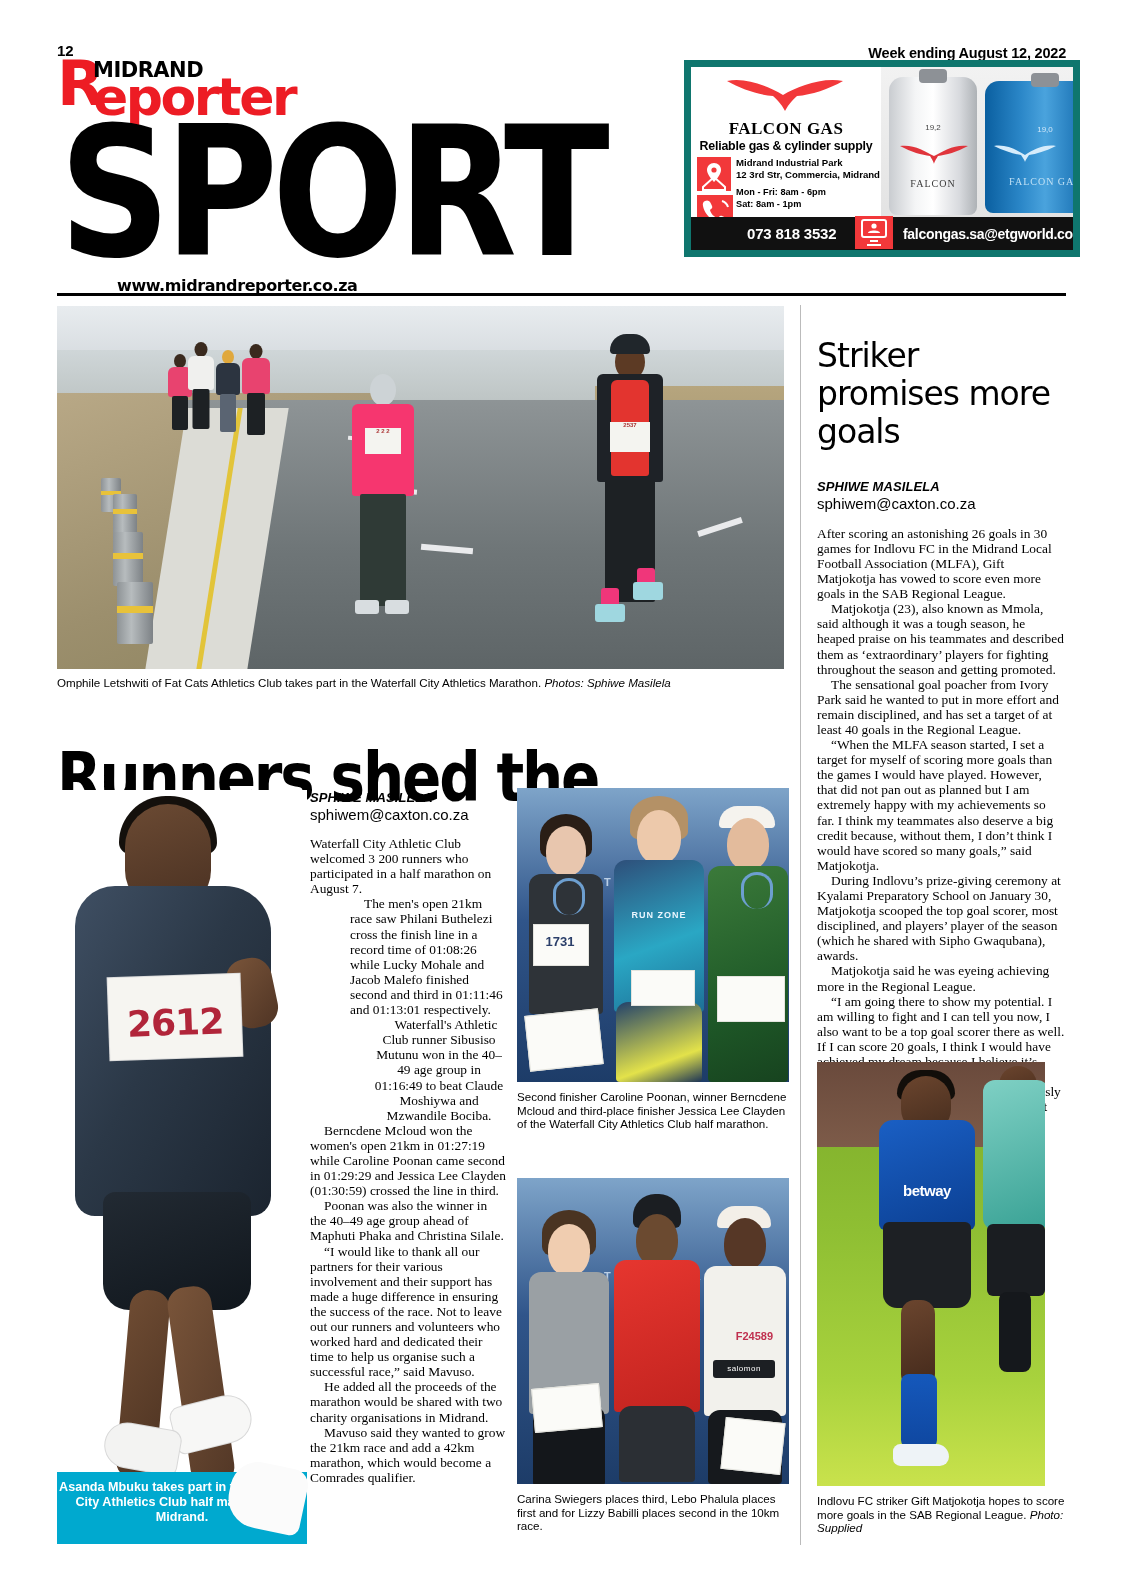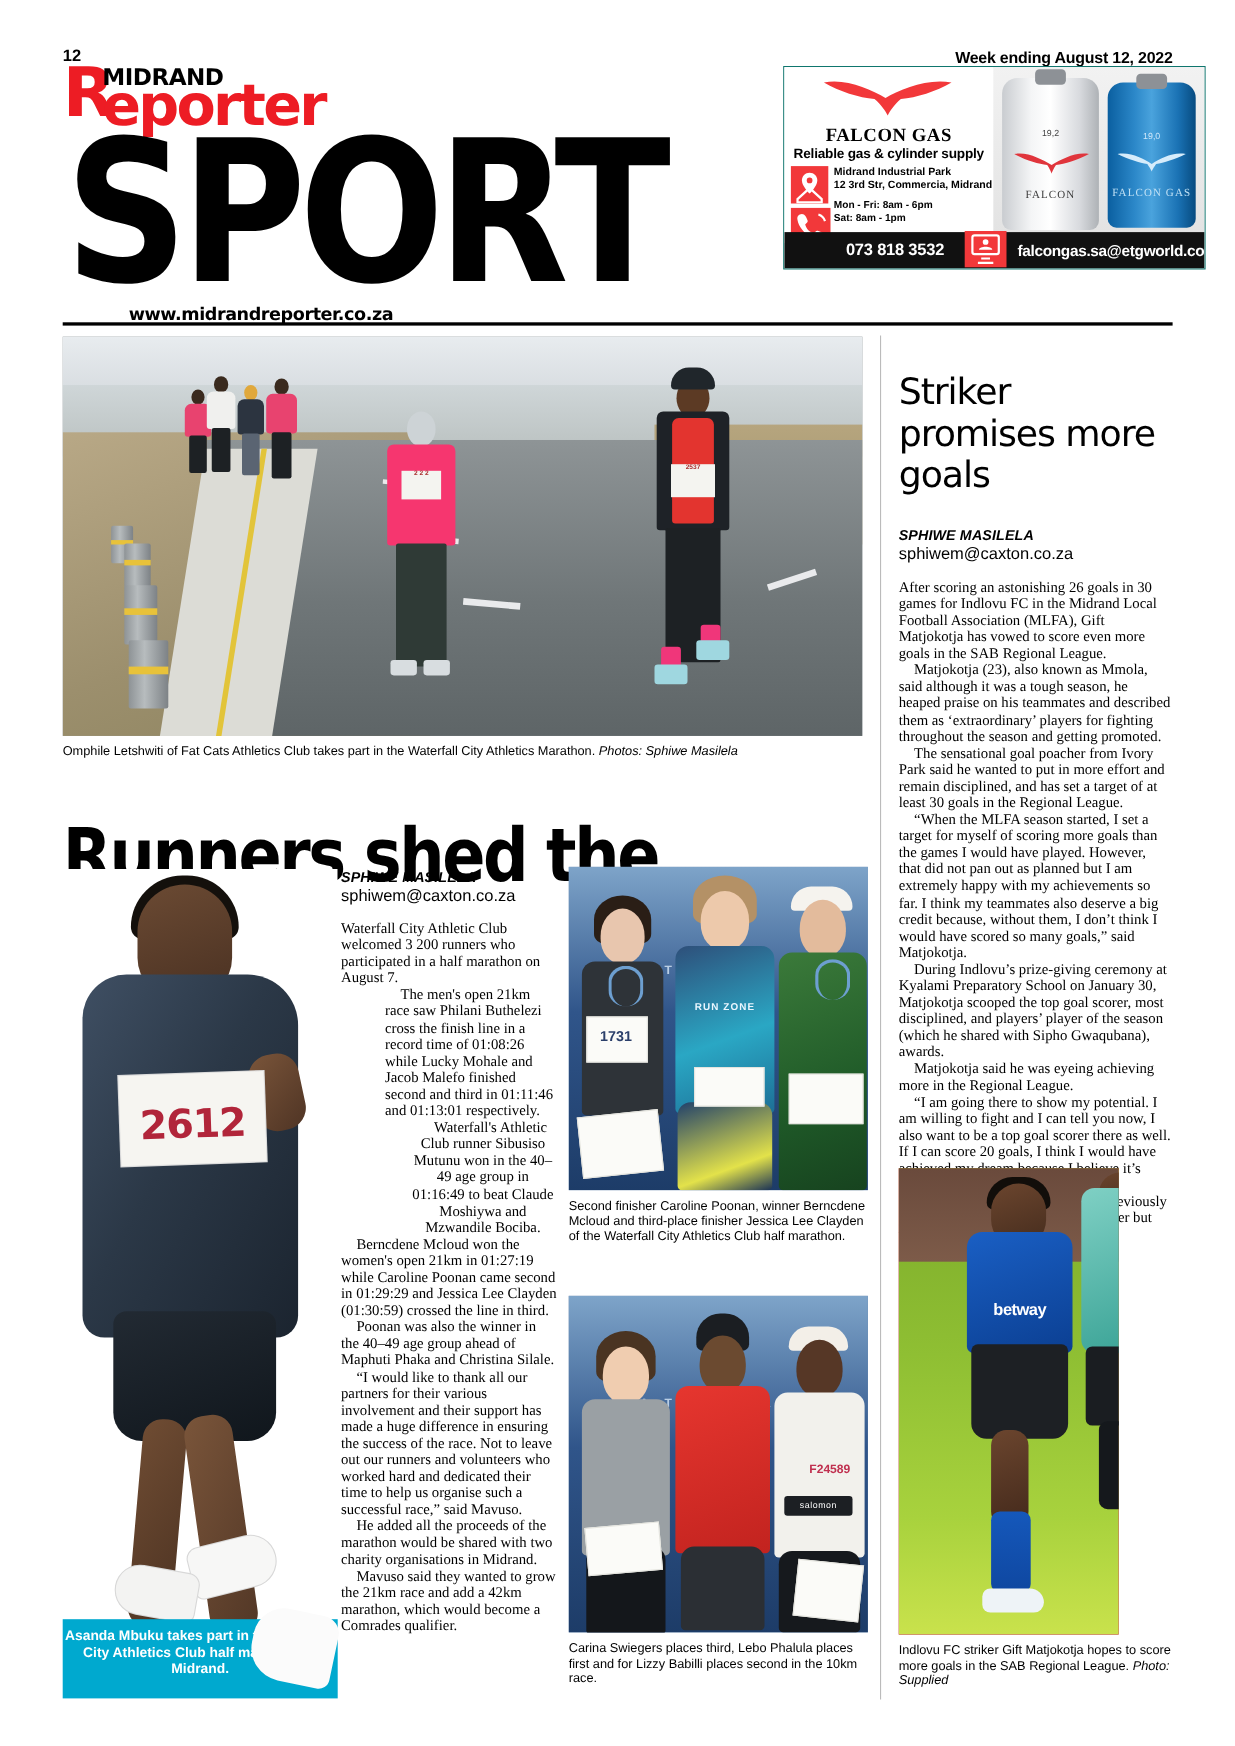--- a/index.html
+++ b/index.html
@@ -49,21 +49,21 @@
   }
   .logo-url{
     position:absolute;left:60px;top:218px;
     font-family:"DejaVu Sans", sans-serif;
     font-weight:bold;font-size:16px;letter-spacing:-.4px;color:#000;
   }
 
   
   .ad{
     position:absolute;left:684px;top:60px;width:382px;height:183px;
-    background:#fff;border:1px solid #0f766e;overflow:hidden;margin-left:28px;
+    background:#fff;border:7px solid #0f766e;overflow:hidden;
   }
   .ad-left{position:absolute;left:0;top:0;width:190px;height:160px;background:#fff;}
   .ad-falconbird{
     position:absolute;left:34px;top:8px;width:120px;height:38px;
   }
   .ad-title{
     position:absolute;left:0;top:52px;width:190px;text-align:center;
     font-family:"Liberation Serif", serif;font-weight:bold;font-size:17px;letter-spacing:.5px;
   }
   .ad-sub{
@@ -97,21 +97,21 @@
     position:absolute;left:212px;bottom:8px;color:#fff;font-weight:bold;font-size:14px;letter-spacing:-.3px;
   }
   .ad-cyls{
     position:absolute;left:190px;top:0;width:192px;height:150px;
     background:linear-gradient(180deg,#f2f2f2 0%,#e3e3e3 100%);
   }
   .cyl{position:absolute;border-radius:14px 14px 8px 8px;}
   .cyl-white{left:8px;top:10px;width:88px;height:138px;
     background:linear-gradient(90deg,#c9ccd0 0%,#f4f5f6 30%,#ffffff 50%,#d8dade 80%,#aeb2b6 100%);}
   .cyl-blue{left:104px;top:14px;width:80px;height:132px;
-    background:linear-gradient(90deg,#0a5fa0 0%,#2b87c8 30%,#4aa3dd 50%,#1a72b4 80%,#074b80 100%);}
+    background:linear-gradient(90deg,#0a5fa0 0%,#2b87c8 30%,#4aa3dd 50%,#1a72b4 80%,#074b80 100%);padding-left:40px;}
   .cyl-valve{position:absolute;top:-8px;left:50%;transform:translateX(-50%);width:28px;height:14px;background:#8d9196;border-radius:4px;}
   .cyl-label{position:absolute;left:0;width:100%;text-align:center;font-size:8px;color:#444;}
   .cyl-brand{position:absolute;left:0;bottom:26px;width:100%;text-align:center;font-family:"Liberation Serif",serif;font-size:10px;letter-spacing:1px;}
   .cyl-brand.w{color:#3b3b3b;}
   .cyl-brand.b{color:#bfe0f5;}
 
   
   .rule-top{position:absolute;left:57px;top:293px;width:1009px;height:2.5px;background:#000;}
   .rule-vert{position:absolute;left:800px;top:305px;width:1.4px;height:1240px;background:#bbb;}
 
@@ -259,21 +259,21 @@
     border:3px solid #cfd6e2;border-bottom:none;}
 
   
   .col-right{position:absolute;left:817px;top:310px;width:248px;}
   .rhead{
     font-family:"DejaVu Sans", sans-serif;
     font-weight:normal;font-size:33px;line-height:38px;letter-spacing:-1px;
   }
   .r-byline{margin-top:20px;}
   .r-body{margin-top:14px;}
-  .photo4{position:absolute;left:817px;top:1062px;width:200px;height:424px;overflow:hidden;background:#b91c1c;}
+  .photo4{position:absolute;left:817px;top:1062px;width:228px;height:424px;overflow:hidden;background:#e5e5e5;}
   .photo4 .pitch{position:absolute;inset:0;background:linear-gradient(180deg,#7cab2a 0%,#8fbf33 40%,#a8d23d 75%,#c9e24c 100%);}
   .photo4 .wallbg{position:absolute;left:0;top:0;width:100%;height:20%;background:linear-gradient(180deg,#6a4a3c,#7d5b49);}
   .photo4-cap{position:absolute;left:817px;top:1494px;width:248px;}
   .pl-shirt{position:absolute;left:62px;top:58px;width:96px;height:110px;
     background:linear-gradient(160deg,#1a5fc4,#0b3f92);border-radius:14px 14px 6px 6px;}
   .pl-shirt .betway{position:absolute;left:0;top:56%;width:100%;text-align:center;color:#fff;font-weight:bold;font-size:15px;letter-spacing:-.5px;}
   .pl-head{position:absolute;left:84px;top:14px;width:50px;height:58px;background:linear-gradient(160deg,#6b452e,#452c1d);border-radius:26px;}
   .pl-hair{position:absolute;left:80px;top:8px;width:58px;height:30px;background:#120e0a;border-radius:28px 28px 8px 8px;}
   .pl-shorts{position:absolute;left:66px;top:160px;width:88px;height:86px;background:#1d2024;border-radius:6px 6px 14px 14px;}
   .pl-leg{position:absolute;left:84px;top:238px;width:34px;height:88px;background:linear-gradient(160deg,#6b452e,#43291b);border-radius:14px;}
@@ -558,21 +558,21 @@
 
   <div class="col-right">
     <h2 class="rhead">Striker promises more goals</h2>
     <div class="r-byline">
       <div class="byline">SPHIWE MASILELA</div>
       <div class="bymail">sphiwem@caxton.co.za</div>
     </div>
     <div class="body-serif r-body">
       <p>After scoring an astonishing 26 goals in 30 games for Indlovu FC in the Midrand Local Football Association (MLFA), Gift Matjokotja has vowed to score even more goals in the SAB Regional League.</p>
       <p class="ind">Matjokotja (23), also known as Mmola, said although it was a tough season, he heaped praise on his teammates and described them as ‘extraordinary’ players for fighting throughout the season and getting promoted.</p>
-      <p class="ind">The sensational goal poacher from Ivory Park said he wanted to put in more effort and remain disciplined, and has set a target of at least 30 goals in the Regional League.</p>
+      <p class="ind">The sensational goal poacher from Ivory Park said he wanted to put in more effort and remain disciplined, and has set a target of at least 40 goals in the Regional League.</p>
       <p class="ind">“When the MLFA season started, I set a target for myself of scoring more goals than the games I would have played. However, that did not pan out as planned but I am extremely happy with my achievements so far. I think my teammates also deserve a big credit because, without them, I don’t think I would have scored so many goals,” said Matjokotja.</p>
       <p class="ind">During Indlovu’s prize-giving ceremony at Kyalami Preparatory School on January 30, Matjokotja scooped the top goal scorer, most disciplined, and players’ player of the season (which he shared with Sipho Gwaqubana), awards.</p>
       <p class="ind">Matjokotja said he was eyeing achieving more in the Regional League.</p>
       <p class="ind">“I am going there to show my potential. I am willing to fight and I can tell you now, I also want to be a top goal scorer there as well. If I can score 20 goals, I think I would have achieved my dream because I believe it’s achievable.”</p>
       <p class="ind">The versatile player said he had previously played as a centre-back and left winger but was happy in the striker's role.</p>
     </div>
   </div>
 
   <div class="photo4">
     <div class="pitch"></div>

